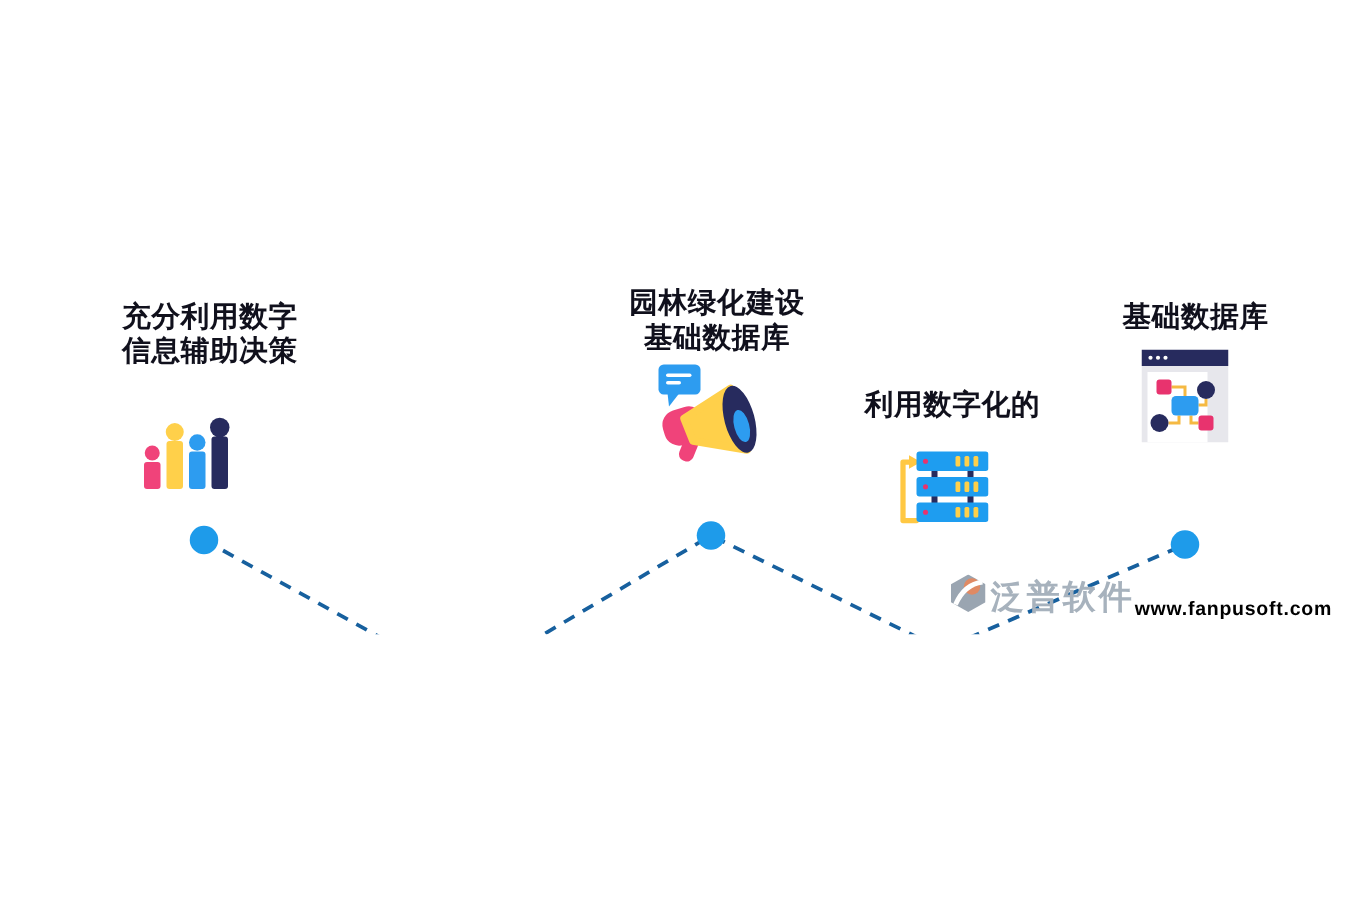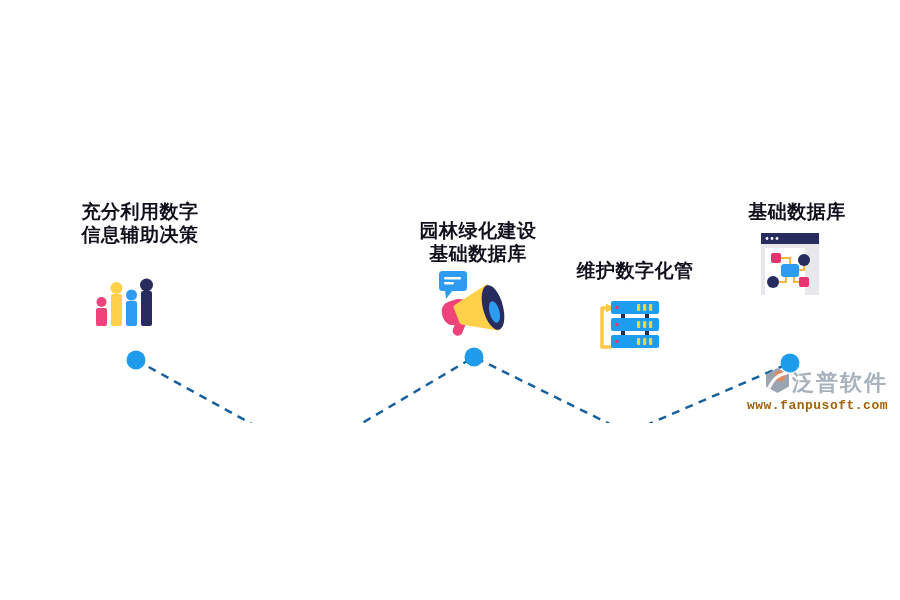--- a/index.html
+++ b/index.html
@@ -10,28 +10,28 @@
   .timeline-svg{position:absolute;left:0;top:0;width:900px;height:600px;}
   .step{position:absolute;width:160px;}
   .step-label{
     font-size:19px;font-weight:bold;color:#10101c;line-height:23px;
     text-align:center;letter-spacing:0.5px;
   }
   .step-icon{display:flex;justify-content:center;}
   
   #step-1{left:60px;top:200px;}  #step-1 .step-icon{margin-top:30px;transform:translateX(-16px);}
   #step-2{left:223px;top:250px;} #step-2 .step-icon{margin-top:0px;transform:translateX(-3px);}
-  #step-3{left:398px;top:219px;} #step-3 .step-icon{margin-top:5px;transform:translateX(-4px);}
+  #step-3{left:398px;top:191px;} #step-3 .step-icon{margin-top:5px;transform:translateX(-4px);}
   #step-4{left:555px;top:259px;} #step-4 .step-icon{margin-top:17px;transform:translateX(-10px);}
   #step-5{left:717px;top:200px;} #step-5 .step-icon{margin-top:10px;transform:translateX(-7px);}
   
-  .watermark{position:absolute;right:12px;bottom:10px;display:flex;flex-direction:column;align-items:flex-end;}
+  .watermark{position:absolute;right:12px;bottom:10px;display:flex;align-items:flex-end;}
   .wm-row{display:flex;align-items:center;gap:3px;}
   .wm-brand{font-size:22px;font-weight:bold;color:#A7B2BD;letter-spacing:2px;line-height:24px;}
-  .wm-url{font-family:Liberation Mono, monospace;font-size:13px;font-weight:bold;color:#a16207;letter-spacing:0.5px;margin-top:1px;}
+  .wm-url{font-family:Liberation Sans, sans-serif;font-size:13px;font-weight:bold;color:#000000;letter-spacing:0.5px;margin-top:1px;}
 </style>
 </head>
 <body>
 
 <div class="canvas">
 
   <svg class="timeline-svg" id="timeline-svg">
     <polyline id="timeline-line" fill="none" stroke-width="2.5" stroke-dasharray="8 6.5" points="136,360 308,455 474,357 628,433 790,363" stroke="#17609E"></polyline>
   <circle cx="136" cy="360" r="9.5" fill="#1E9BEA"></circle>
       <circle cx="308" cy="455" r="9.5" fill="#C0521E"></circle>
@@ -76,21 +76,21 @@
         <rect x="1" y="1" width="28" height="20" rx="3.5" fill="#2D9CF0"></rect>
         <polygon points="7,20 15,20 8,29" fill="#2D9CF0"></polygon>
         <rect x="6" y="7" width="17" height="2.4" rx="1.2" fill="#ffffff"></rect>
         <rect x="6" y="12" width="10" height="2.4" rx="1.2" fill="#ffffff"></rect>
       </svg>
     </div>
   </section>
 
   <section class="step" id="step-4">
     <div class="step-label">
-      <div>维护数字化管</div>
+      <div>利用数字化的</div>
       <div></div>
     </div>
     <div class="step-icon">
       <svg width="68" height="54" viewBox="0 0 68 54">
         <path d="M20,48 L11,48 L11,9 L15,9" fill="none" stroke="#FFC843" stroke-width="3.5" stroke-linecap="round" stroke-linejoin="round"></path>
         <polygon points="15,4.5 23,9 15,13.5" fill="#FFC843"></polygon>
         <rect x="30" y="12" width="4" height="28" fill="#272B5E"></rect>
         <rect x="54" y="12" width="4" height="28" fill="#272B5E"></rect>
         <g fill="#1E9DF0">
           <rect x="20" y="2" width="48" height="13" rx="2"></rect>

